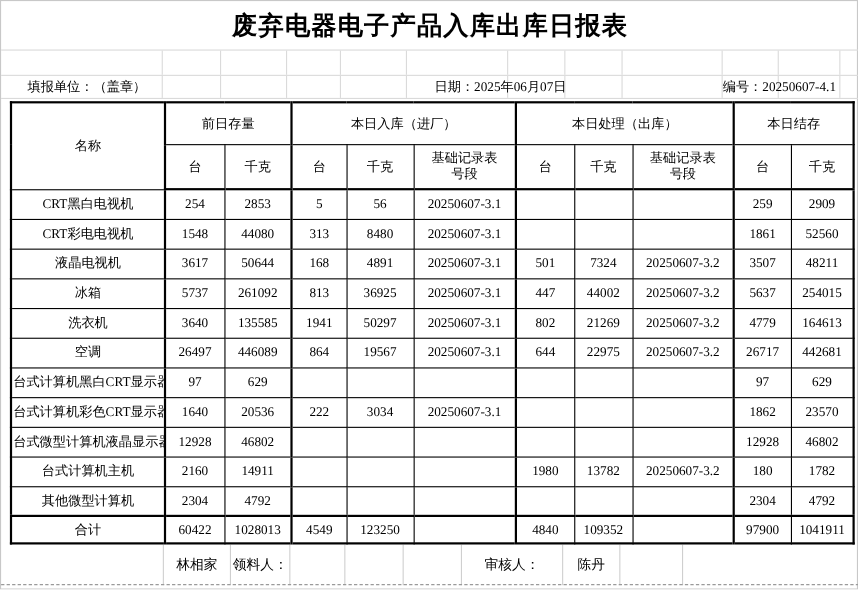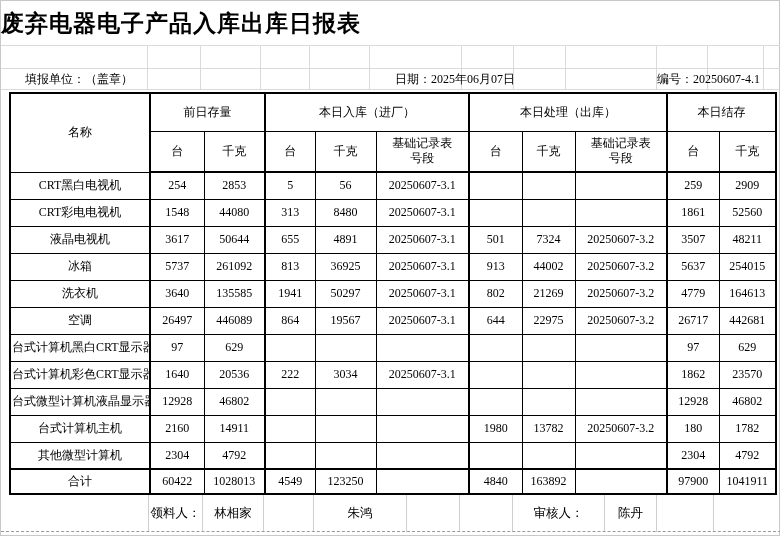--- a/index.html
+++ b/index.html
@@ -7,21 +7,21 @@
     width:780px;height:536px;position:relative;background:#ffffff;
     font-family:"Liberation Serif","DejaVu Serif",serif;color:#000;
     overflow:hidden;
   }
   .page{
     position:absolute;left:0;top:0;width:780px;height:536px;
     border:1px solid #c8c8c8;box-sizing:border-box;
   }
   .title{
     position:absolute;left:0;top:7px;width:780px;height:36px;
-    text-align:left;font-size:23px;font-weight:bold;letter-spacing:1px;
+    text-align:center;font-size:23px;font-weight:bold;letter-spacing:1px;
     font-family:"Liberation Sans","DejaVu Sans",sans-serif;
   }
   
   .gridband{position:absolute;left:0;top:44px;width:780px;border-top:1px solid #dadada;}
   .gridband .grow{display:flex;border-bottom:1px solid #dadada;}
   .gridband .gcell{border-right:1px solid #dadada;box-sizing:border-box;height:100%;}
   .metaband{position:absolute;left:16px;top:69px;width:780px;height:19px;font-size:12px;z-index:2;}
   .metaband span{position:absolute;bottom:1px;white-space:nowrap;}
   .meta-unit{left:8px;}
   .meta-date{left:378px;}
@@ -166,37 +166,37 @@
           <td class="gl"></td>
           <td></td>
           <td class="serial"></td>
           <td class="gl">1861</td>
           <td>52560</td>
         </tr>
         <tr>
           <td class="c-name">液晶电视机</td>
           <td class="gl">3617</td>
           <td>50644</td>
-          <td class="gl">655</td>
+          <td class="gl">168</td>
           <td>4891</td>
           <td class="serial">20250607-3.1</td>
           <td class="gl">501</td>
           <td>7324</td>
           <td class="serial">20250607-3.2</td>
           <td class="gl">3507</td>
           <td>48211</td>
         </tr>
         <tr>
           <td class="c-name">冰箱</td>
           <td class="gl">5737</td>
           <td>261092</td>
           <td class="gl">813</td>
           <td>36925</td>
           <td class="serial">20250607-3.1</td>
-          <td class="gl">913</td>
+          <td class="gl">447</td>
           <td>44002</td>
           <td class="serial">20250607-3.2</td>
           <td class="gl">5637</td>
           <td>254015</td>
         </tr>
         <tr>
           <td class="c-name">洗衣机</td>
           <td class="gl">3640</td>
           <td>135585</td>
           <td class="gl">1941</td>
@@ -287,34 +287,33 @@
           <td>4792</td>
         </tr>
         <tr class="total-row">
           <td class="c-name">合计</td>
           <td class="gl">60422</td>
           <td>1028013</td>
           <td class="gl">4549</td>
           <td>123250</td>
           <td class="serial"></td>
           <td class="gl">4840</td>
-          <td>163892</td>
+          <td>109352</td>
           <td class="serial"></td>
           <td class="gl">97900</td>
           <td>1041911</td>
         </tr>
       </tbody>
   </table>
 
   <div class="sigrow" id="sigrow">
       <div class="scell" style="width: 140px;"></div>
+      <div class="scell" style="width: 61px;">林相家</div>
       <div class="scell" style="width: 54px;">领料人：</div>
-      <div class="scell" style="width: 61px;">林相家</div>
       <div class="scell" style="width: 50px;"></div>
-      <div class="scell" style="width: 93px;">朱鸿</div>
       <div class="scell" style="width: 53px;"></div>
       <div class="scell" style="width: 53px;"></div>
       <div class="scell" style="width: 92px;">审核人：</div>
       <div class="scell" style="width: 52px;">陈丹</div>
       <div class="scell" style="width: 57px;"></div>
     </div>
 
   <div class="pagebreak-line"></div>
 </div>
 

